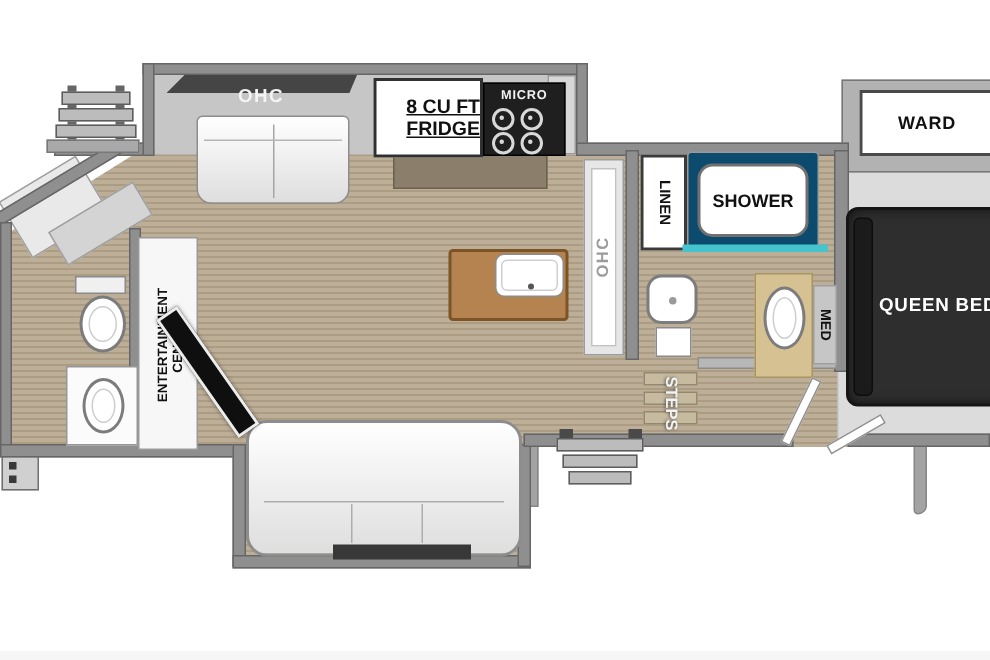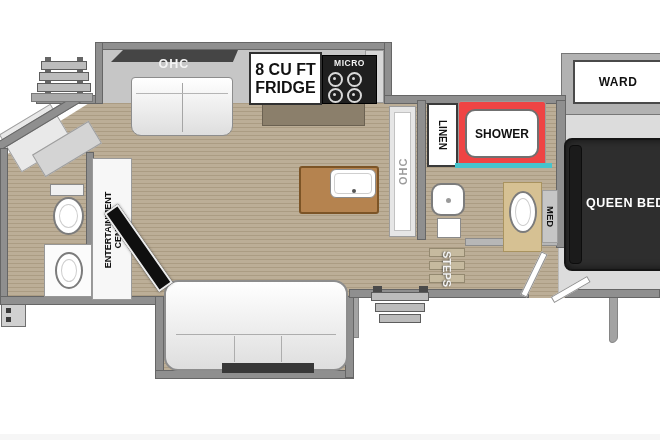--- a/index.html
+++ b/index.html
@@ -35,21 +35,21 @@
 
   <div class="abs z2" style="left:103px;top:50px;width:281px;height:53px;background:#c6c6c6;"></div>
   <div class="abs z2" style="left:111px;top:50px;width:127px;height:12px;background:#454545;clip-path:polygon(12px 0,100% 0,96% 100%,0 100%);"></div>
   <div class="abs z4 lbl" style="left:138px;top:57px;width:72px;height:16px;text-align:center;font-size:12.5px;letter-spacing:1px;color:#f4f4f4;">OHC</div>
   <div class="abs z4" style="left:131px;top:77px;width:102px;height:59px;background:linear-gradient(180deg,#ffffff,#dedede);border:1px solid #8d8d8d;border-radius:4px 4px 10px 10px;">
     <div class="abs" style="left:50%;top:8%;bottom:5%;width:1px;background:#a5a5a5;"></div>
     <div class="abs" style="left:4%;right:4%;top:26%;height:1px;background:#b5b5b5;"></div>
   </div>
 
   <div class="abs z4" style="left:249px;top:52px;width:73px;height:53px;background:#fff;border:2px solid #303030;display:flex;align-items:center;justify-content:center;">
-    <span class="lbl" style="font-size:16px;line-height:1.1;text-align:center;">8 CU FT FRIDGE</span>
+    <span class="lbl" style="font-size:13px;line-height:1.1;text-align:right;text-decoration:underline;">8 CU FT FRIDGE</span>
   </div>
   <div class="abs z4" style="left:322px;top:55px;width:55px;height:49px;background:#1f1f1f;border:1px solid #000;">
     <div class="lbl" style="position:absolute;top:2px;left:0;right:0;text-align:center;font-size:8.5px;letter-spacing:.5px;color:#f2f2f2;">MICRO</div>
     <div class="burner" style="left:5px;top:16px;"></div>
     <div class="burner" style="left:24px;top:16px;"></div>
     <div class="burner" style="left:5px;top:32px;"></div>
     <div class="burner" style="left:24px;top:32px;"></div>
   </div>
   <div class="abs z2" style="left:365px;top:50px;width:19px;height:53px;background:#d7d7d7;border:1px solid #9b9b9b;"></div>
   <div class="abs z2" style="left:262px;top:103px;width:103px;height:23px;background:#8b7f6b;border:1px solid #6b6151;"></div>
@@ -61,21 +61,21 @@
 
   <div class="abs z4" style="left:299px;top:166px;width:80px;height:48px;background:#b5834f;border:2px solid #7c5426;border-radius:3px;"></div>
   <div class="abs z4" style="left:330px;top:169px;width:46px;height:29px;background:#fff;border:1px solid #8b8b8b;border-radius:6px;">
     <div class="abs" style="left:3px;top:3px;right:3px;bottom:3px;border:1px solid #cfcfcf;border-radius:4px;"></div>
     <div class="dot" style="left:21px;top:19px;width:4px;height:4px;background:#555;"></div>
   </div>
 
   <div class="abs z4 whitebox" style="left:427px;top:103px;width:31px;height:64px;">
     <div class="abs vtext lbl" style="left:0;top:0;width:100%;height:100%;font-size:10px;">LINEN</div>
   </div>
-  <div class="abs z4" style="left:458px;top:101px;width:88px;height:65px;background:#ef4444;border:1px solid #9a9a9a;border-radius:3px;">
+  <div class="abs z4" style="left:458px;top:101px;width:88px;height:65px;background:#0c4a6e;border:1px solid #9a9a9a;border-radius:3px;">
     <div class="abs" style="left:6px;top:7px;right:6px;bottom:7px;background:#fff;border:2px solid #707070;border-radius:10px;display:flex;align-items:center;justify-content:center;">
       <span class="lbl" style="font-size:12px;">SHOWER</span>
     </div>
   </div>
   <div class="abs z4" style="left:455px;top:163px;width:97px;height:5px;background:#46c4cd;"></div>
 
   <div class="abs z4 fix" style="left:431px;top:183px;width:34px;height:33px;border-radius:10px;">
     <div class="dot" style="left:13px;top:13px;width:5px;height:5px;background:#9a9a9a;"></div>
   </div>
   <div class="abs z4" style="left:437px;top:218px;width:24px;height:20px;background:#fff;border:1px solid #8a8a8a;"></div>

